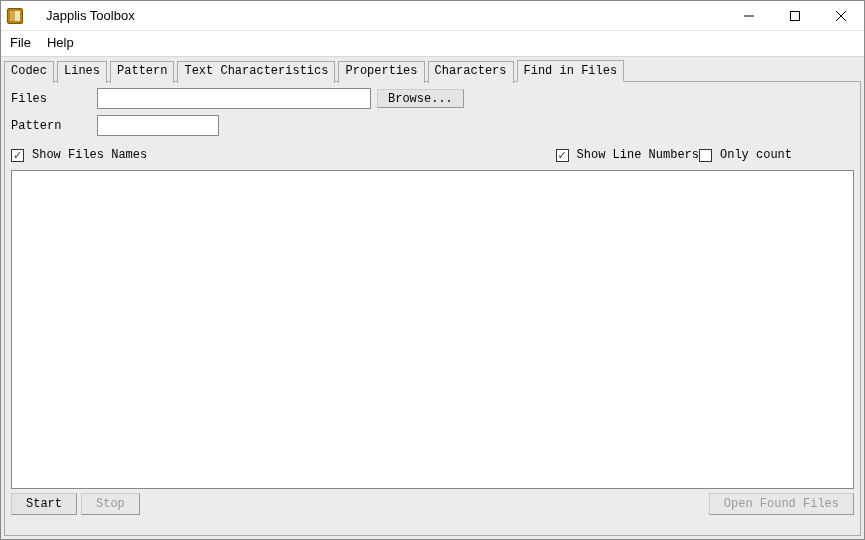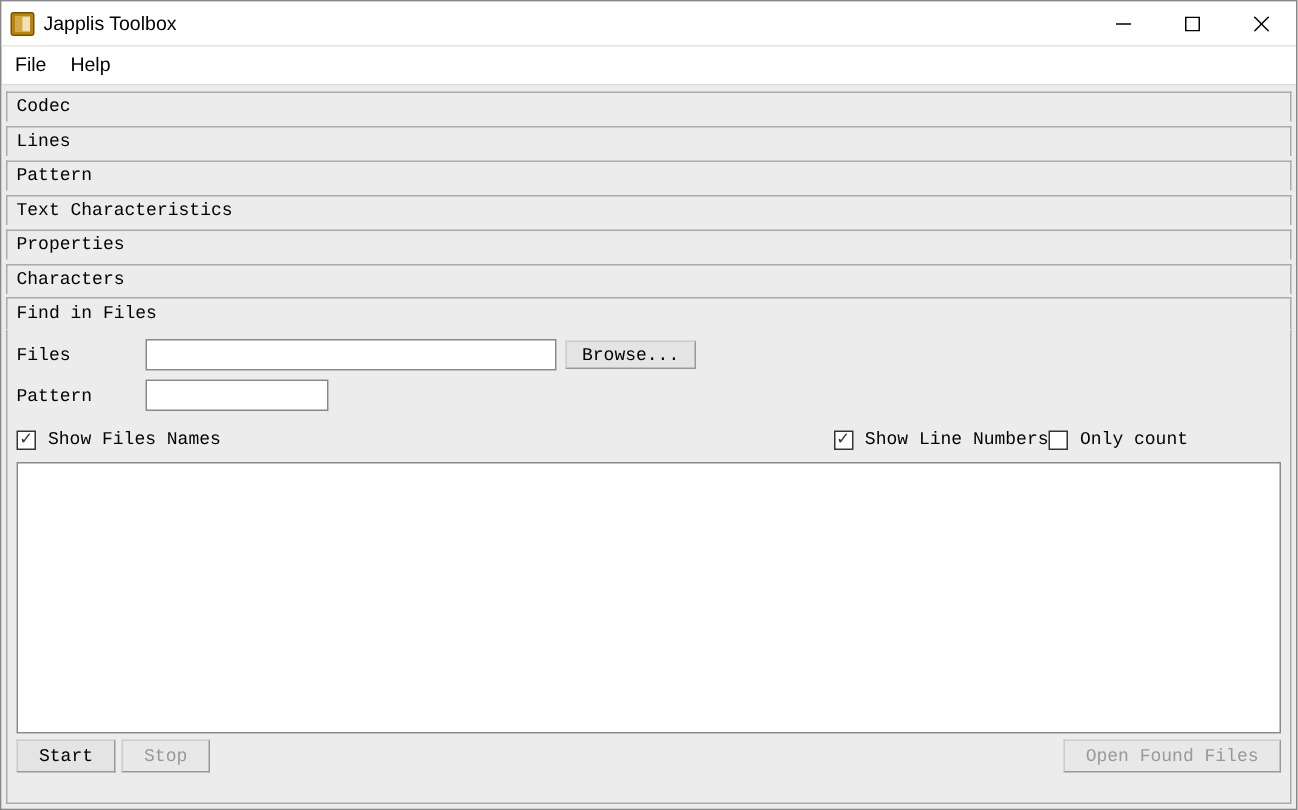--- a/index.html
+++ b/index.html
@@ -14,20 +14,21 @@
   flex-direction: column;
   overflow: hidden;
 }
 .titlebar {
   display: flex;
   align-items: center;
   height: 30px;
   background: #fff;
   border-bottom: 1px solid #e5e5e5;
   padding-left: 6px;
+  gap: 17px;
 }
 .titlebar .icon {
   width: 16px; height: 16px;
   background: #b8860b;
   border: 1px solid #7a5500;
   border-radius: 2px;
   display: flex;
   align-items: center;
   justify-content: center;
   margin-right: 6px;
@@ -74,21 +75,20 @@
   display: flex;
   flex-direction: column;
   padding: 3px 3px 3px 3px;
 }
 .tabstrip {
   display: flex;
   gap: 3px;
   margin-bottom: 0;
   position: relative;
   z-index: 2;
-  flex-direction: column;
 }
 .tab {
   padding: 2px 6px 3px 6px;
   font-family: "Courier New", monospace;
   font-size: 12px;
   background: #ececec;
   border: 1px solid #aaa;
   border-bottom: none;
   color: #000;
   position: relative;

